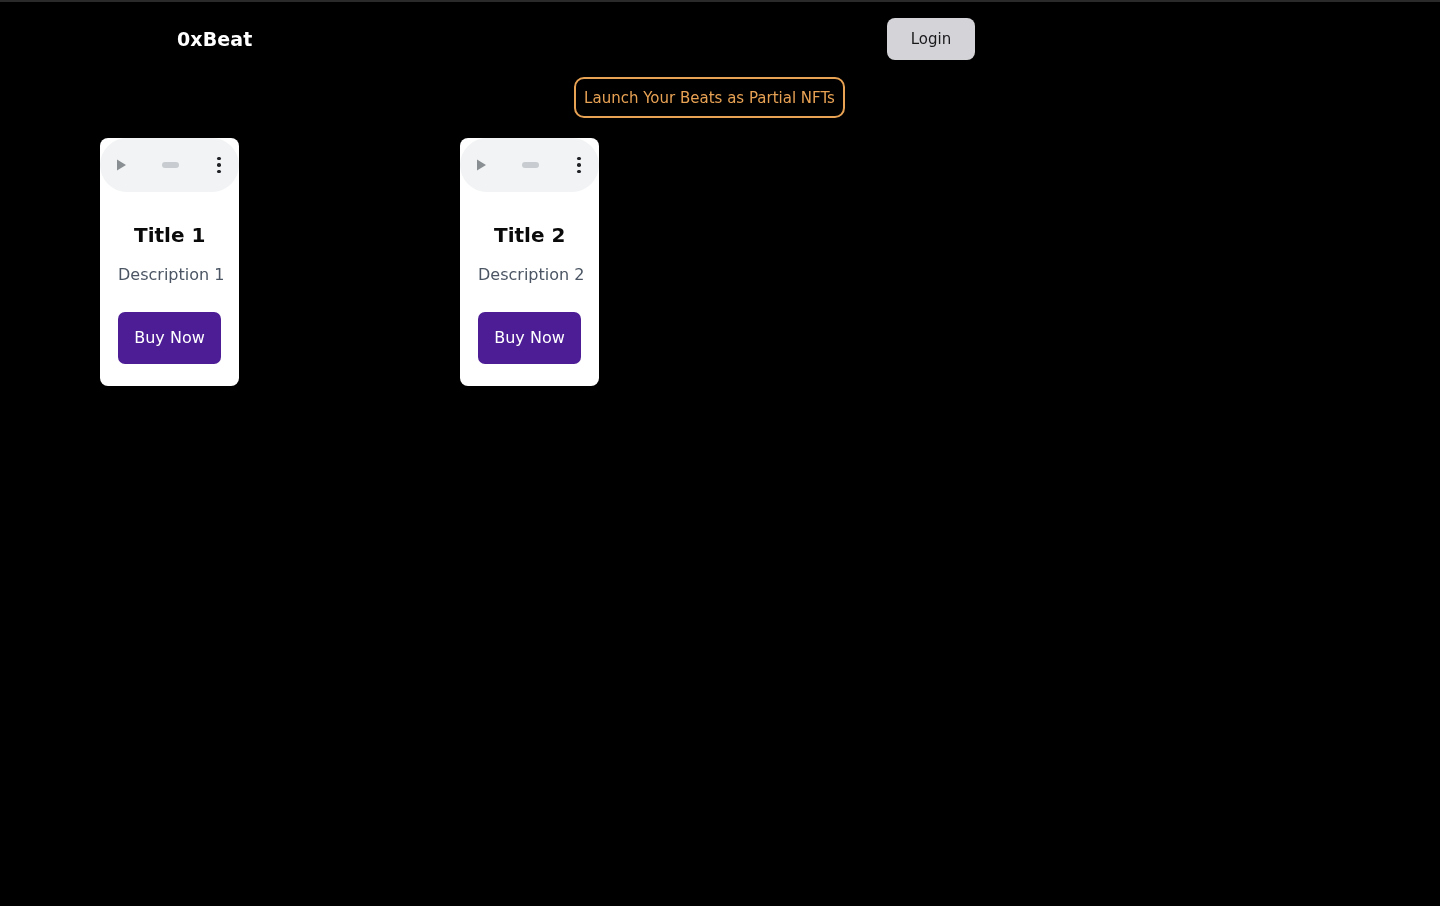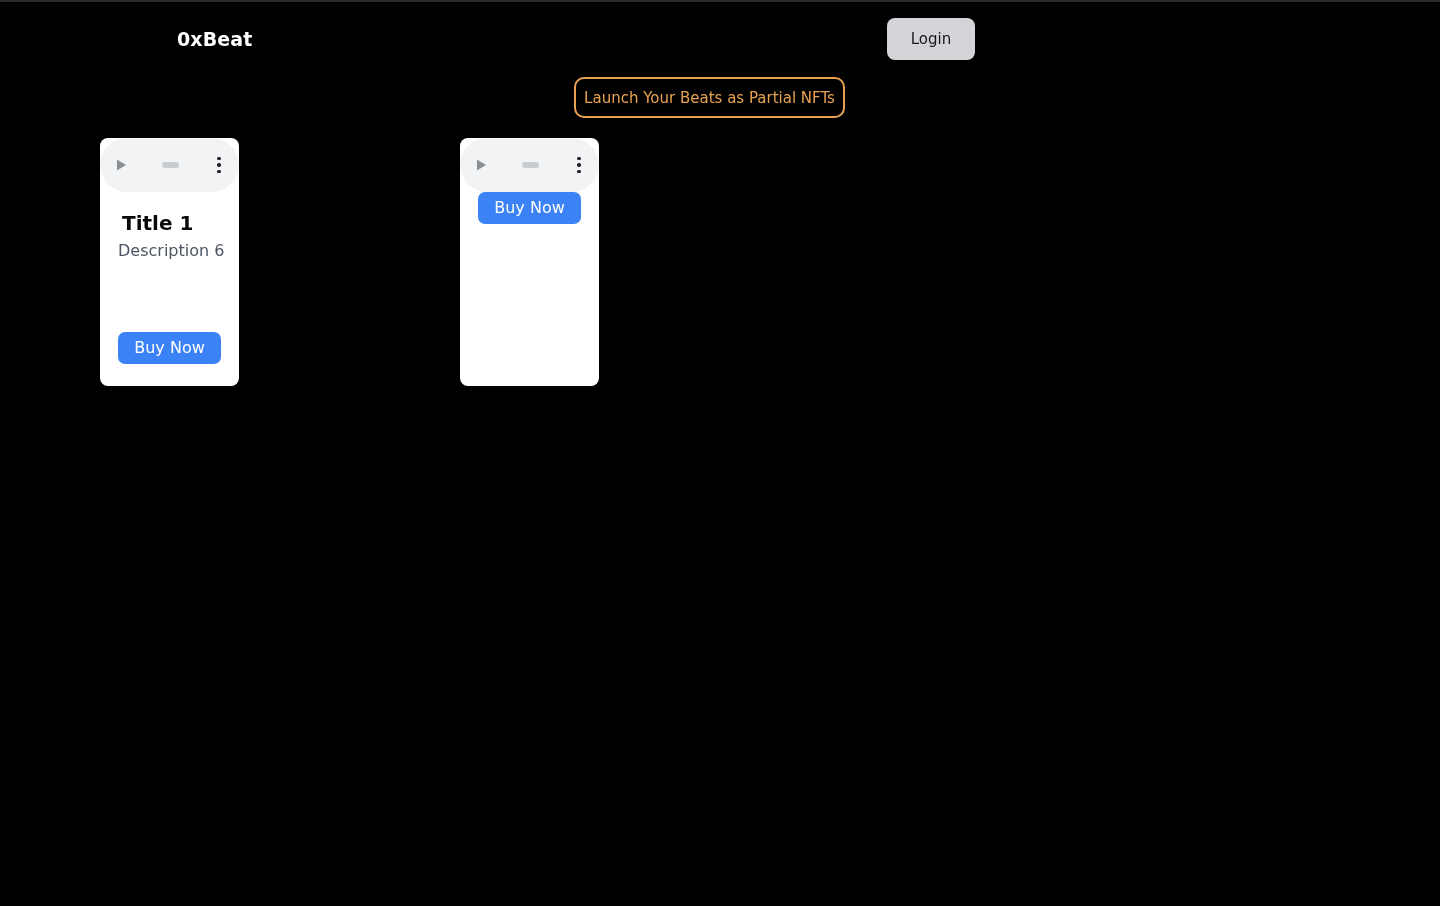--- a/index.html
+++ b/index.html
@@ -185,41 +185,41 @@
 
   .card-body {
     padding: 14px 18px 0 18px;
     flex: 1 1 auto;
   }
 
   .card-title {
     font-size: 20px;
     font-weight: 700;
     color: #0a0a0a;
-    margin: 4px;
+    margin: 16px;
     line-height: 26px;
     white-space: nowrap;
   }
 
   .card-description {
     font-size: 16px;
     color: #4b5563;
     margin: 4px 0 0 0;
     line-height: 22px;
     white-space: nowrap;
   }
 
   .card-footer {
     padding: 0 18px 22px 18px;
   }
 
   .buy-button {
     width: 103px;
-    height: 32px;
-    background: #3b82f6;
+    height: 52px;
+    background: #4c1d95;
     color: #ffffff;
     border: none;
     border-radius: 7px;
     font-family: "DejaVu Sans", "Liberation Sans", sans-serif;
     font-size: 16px;
     line-height: 1;
     cursor: pointer;
     padding: 0;
   }
 </style>
@@ -252,21 +252,21 @@
         <div class="player-scrubber"></div>
         <button class="player-menu">
           <i></i>
           <i></i>
           <i></i>
         </button>
       </div>
 
       <div class="card-body">
         <h3 class="card-title">Title 1</h3>
-        <p class="card-description">Description 6</p>
+        <p class="card-description">Description 1</p>
       </div>
 
       <div class="card-footer">
         <button class="buy-button">Buy Now</button>
       </div>
 
     </article>
 
     <article class="beat-card">
 
@@ -277,20 +277,24 @@
           </svg>
         </button>
         <div class="player-scrubber"></div>
         <button class="player-menu">
           <i></i>
           <i></i>
           <i></i>
         </button>
       </div>
 
+      <div class="card-body">
+        <h3 class="card-title">Title 2</h3>
+        <p class="card-description">Description 2</p>
+      </div>
 
       <div class="card-footer">
         <button class="buy-button">Buy Now</button>
       </div>
 
     </article>
 
   </main>
 
 </div>

